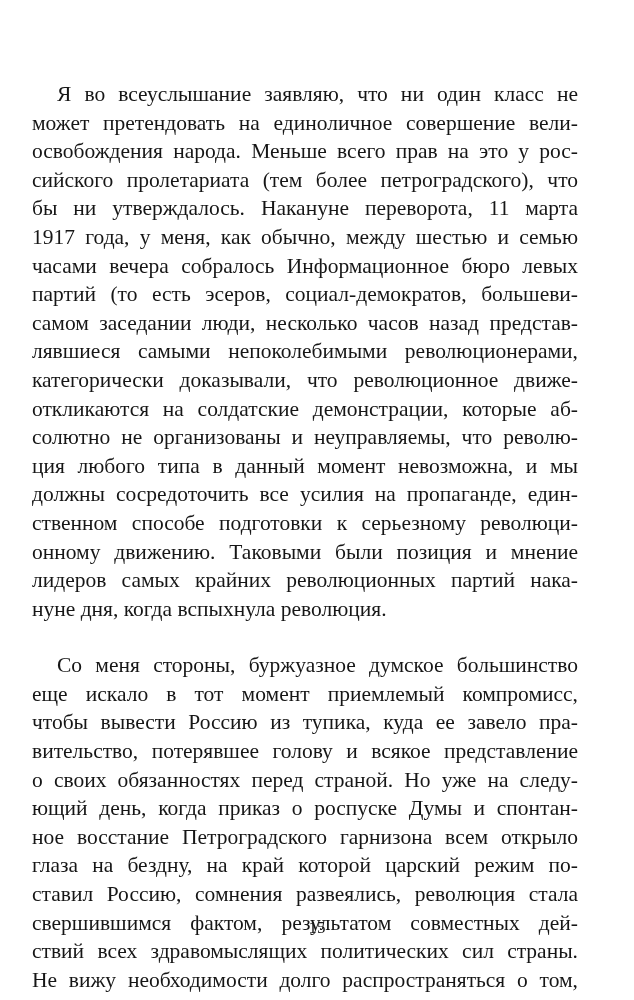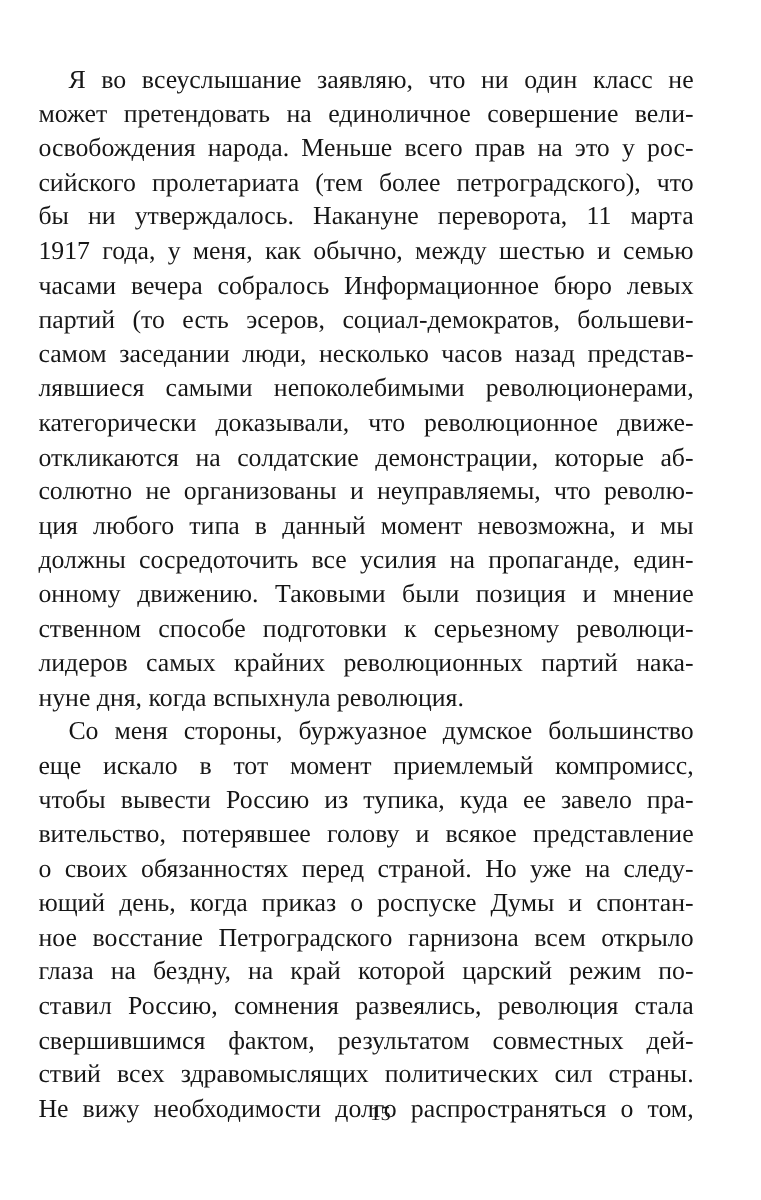--- a/index.html
+++ b/index.html
@@ -7,21 +7,21 @@
   .page {
     position: absolute; left: 32px; top: 52px; width: 546px;
     font-family: "Liberation Serif", "DejaVu Serif", serif;
     font-size: 21.5px; line-height: 28.6px; color: #161616;
   }
   .line {
     display: block; white-space: nowrap; height: 28.6px;
     text-align: justify; text-align-last: justify;
   }
   .line.last { text-align-last: left; }
-  .line.indent { padding-left: 25px; }
+  .line.indent { padding-left: 25px; margin-top: 28px; }
   .pagenum {
     position: absolute; left: 0; width: 634px; top: 918px; text-align: center;
     font-family: "Liberation Serif", "DejaVu Serif", serif; font-size: 17px; color: #161616;
   }
 </style>
 </head>
 <body>
 
 <div class="page">
   <div>
@@ -33,22 +33,22 @@
     <span class="line">1917 года, у меня, как обычно, между шестью и семью</span>
     <span class="line">часами вечера собралось Информационное бюро левых</span>
     <span class="line">партий (то есть эсеров, социал-демократов, большеви-</span>
     <span class="line">самом заседании люди, несколько часов назад представ-</span>
     <span class="line">лявшиеся самыми непоколебимыми революционерами,</span>
     <span class="line">категорически доказывали, что революционное движе-</span>
     <span class="line">откликаются на солдатские демонстрации, которые аб-</span>
     <span class="line">солютно не организованы и неуправляемы, что револю-</span>
     <span class="line">ция любого типа в данный момент невозможна, и мы</span>
     <span class="line">должны сосредоточить все усилия на пропаганде, един-</span>
+    <span class="line">ственном способе подготовки к серьезному революци-</span>
     <span class="line">онному движению. Таковыми были позиция и мнение</span>
-    <span class="line">ственном способе подготовки к серьезному революци-</span>
     <span class="line">лидеров самых крайних революционных партий нака-</span>
     <span class="line last">нуне дня, когда вспыхнула революция.</span>
   </div>
   <div>
     <span class="line indent">Со меня стороны, буржуазное думское большинство</span>
     <span class="line">еще искало в тот момент приемлемый компромисс,</span>
     <span class="line">чтобы вывести Россию из тупика, куда ее завело пра-</span>
     <span class="line">вительство, потерявшее голову и всякое представление</span>
     <span class="line">о своих обязанностях перед страной. Но уже на следу-</span>
     <span class="line">ющий день, когда приказ о роспуске Думы и спонтан-</span>

